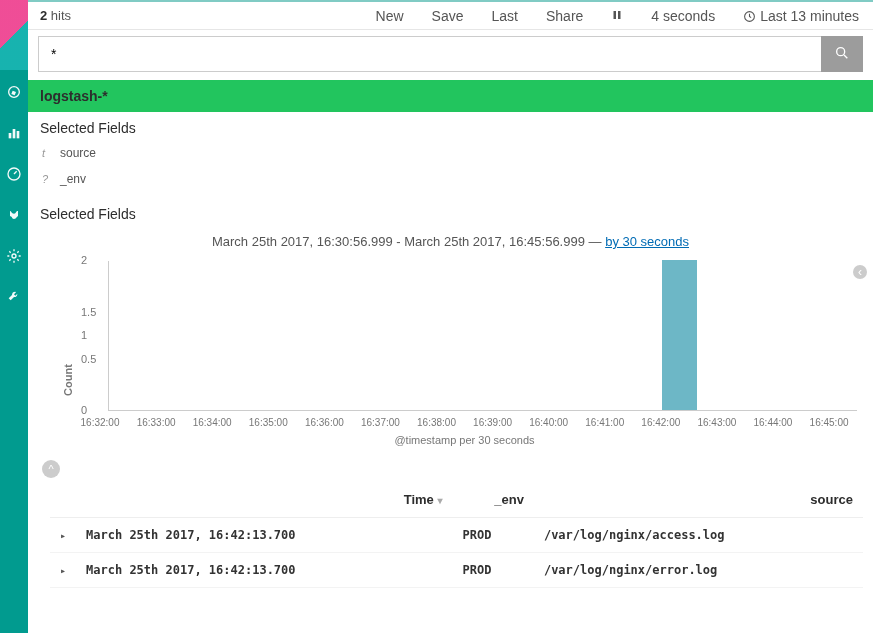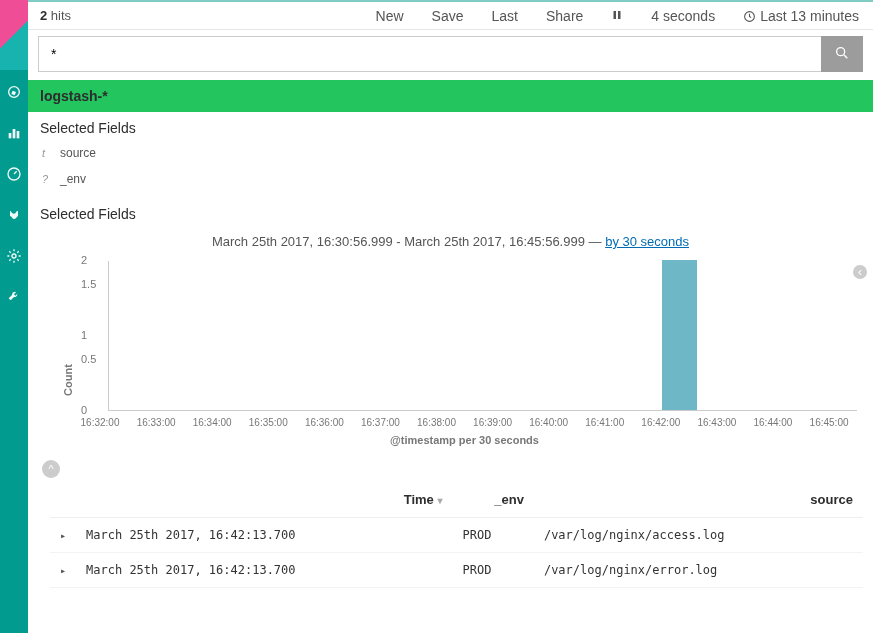--- a/index.html
+++ b/index.html
@@ -28,30 +28,30 @@
 .field-type { font-style: italic; color: #999; font-size: 11px; width: 10px; }
 .chart-header { text-align: center; padding: 8px 1px; font-size: 13px; color: #555; }
 .chart-header a { color: #006bb4; text-decoration: underline; }
 .chart-wrap { position: relative; padding: 4px 16px 0 44px; }
 .ylabel { position: absolute; left: 24px; top: 62%; transform: translateY(-50%) rotate(-90deg); font-size: 11px; color: #777; font-weight: bold; transform-origin: center; }
 .chart-plot { position: relative; height: 150px; border-left: 1px solid #ccc; border-bottom: 1px solid #ccc; margin-left: 36px; }
 .ytick { position: absolute; left: -28px; font-size: 11px; color: #777; transform: translateY(50%); }
 .bar { position: absolute; bottom: 0; background: #6db7c6; }
 .xticks { display: flex; font-size: 10px; color: #777; padding-top: 6px; }
 .xticks span { flex: 1; text-align: center; white-space: nowrap; }
-.xlabel { text-align: center; font-size: 11px; color: #777; font-weight: bold; padding: 6px 0 10px 0; }
+.xlabel { text-align: center; font-size: 11px; color: #777; font-weight: normal; padding: 6px 0 10px 0; }
 .arrow-circle { position: absolute; right: 6px; top: 8px; width: 14px; height: 14px; border-radius: 50%; background: #ccc; display: flex; align-items: center; justify-content: center; }
 .arrow-circle::before { content: "‹"; color: #fff; font-size: 12px; line-height: 1; }
 .totop { padding: 4px 14px; }
 .totop-btn { width: 18px; height: 18px; border-radius: 50%; background: #ccc; display: inline-flex; align-items: center; justify-content: center; }
 .totop-btn::before { content: "^"; color: #fff; font-size: 11px; }
 .table { width: 100%; border-collapse: collapse; font-size: 13px; }
 .table th { text-align: right; padding: 10px 10px; font-weight: bold; color: #2d2d2d; border-bottom: 1px solid #eee; }
 .table th .sort-arrow { color: #aaa; font-size: 10px; }
-.table td { padding: 10px 10px; border-bottom: 1px solid #f3f3f3; font-family: Menlo, Consolas, monospace; font-size: 12px; color: #333; }
+.table td { padding: 10px 10px; border-bottom: 1px solid #f3f3f3; font-family: Menlo, Consolas, monospace; font-size: 12px; color: #333; font-weight: bold; }
 .table td.expand { width: 22px; text-align: center; color: #555; }
 .table td.expand::before { content: "▸"; font-size: 10px; }
 .table-wrap { padding: 0 10px 0 22px; }
 </style>
 </head>
 <body>
 
 <div class="app">
   <div class="side-nav">
     <div class="logo"></div>
@@ -128,21 +128,21 @@
         <span>March 25th 2017, 16:30:56.999 - March 25th 2017, 16:45:56.999 — </span><a href="#">by 30 seconds</a>
       </div>
 
       <div class="chart-wrap">
         <div class="arrow-circle"></div>
         <div class="ylabel">Count</div>
         <div class="chart-plot" id="chart-plot">
             <div class="ytick" style="bottom: 0px;">0</div>
             <div class="ytick" style="bottom: 51px;">0.5</div>
             <div class="ytick" style="bottom: 75px;">1</div>
-            <div class="ytick" style="bottom: 126px;">1.5</div>
+            <div class="ytick" style="bottom: 98px;">1.5</div>
             <div class="ytick" style="bottom: 150px;">2</div>
             <div class="bar" style="left: 73.9286%; width: 4.64286%; height: 150px;"></div>
           </div>
         <div class="xticks" id="xticks">
             <span>16:32:00</span>
             <span>16:33:00</span>
             <span>16:34:00</span>
             <span>16:35:00</span>
             <span>16:36:00</span>
             <span>16:37:00</span>

